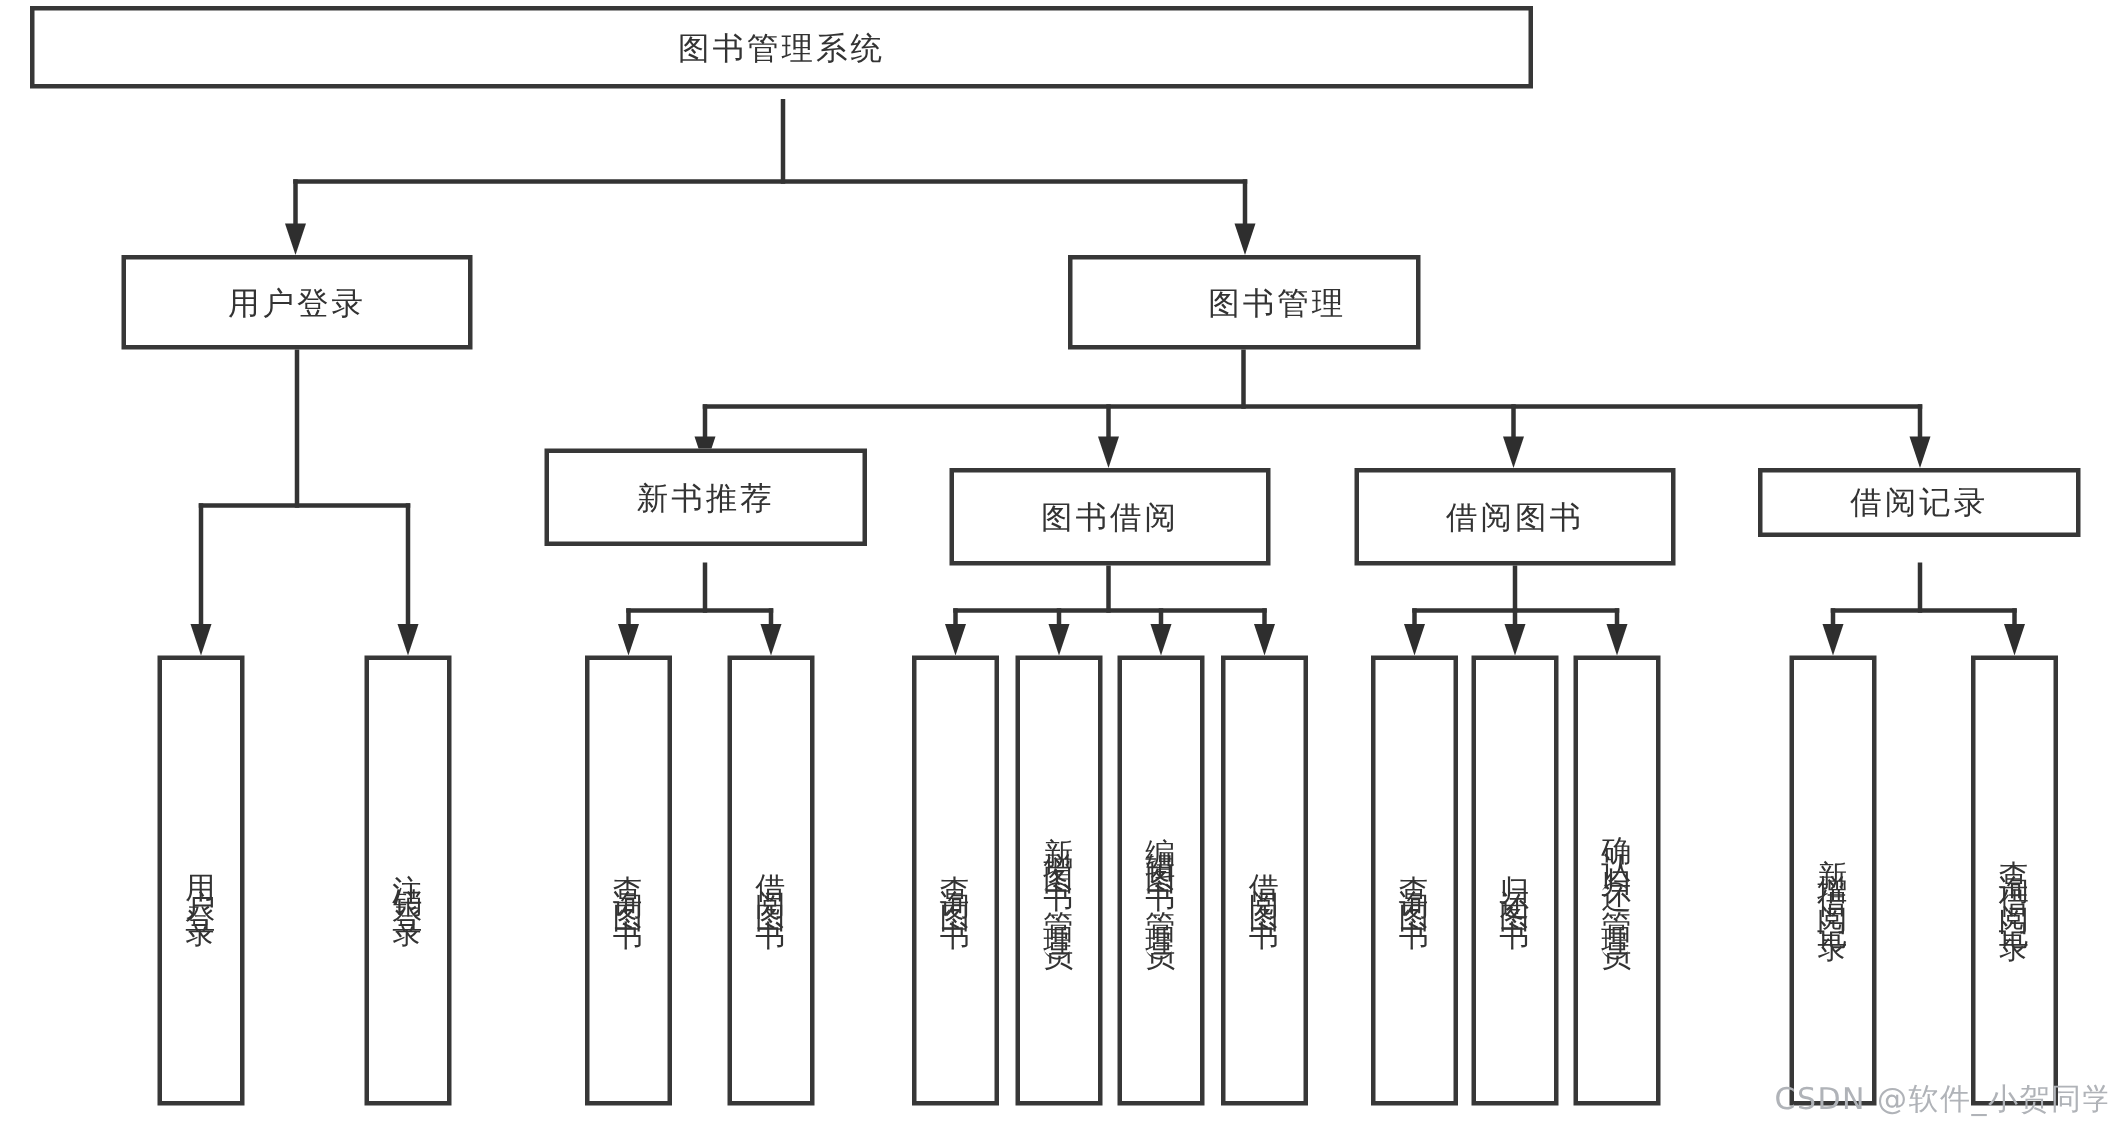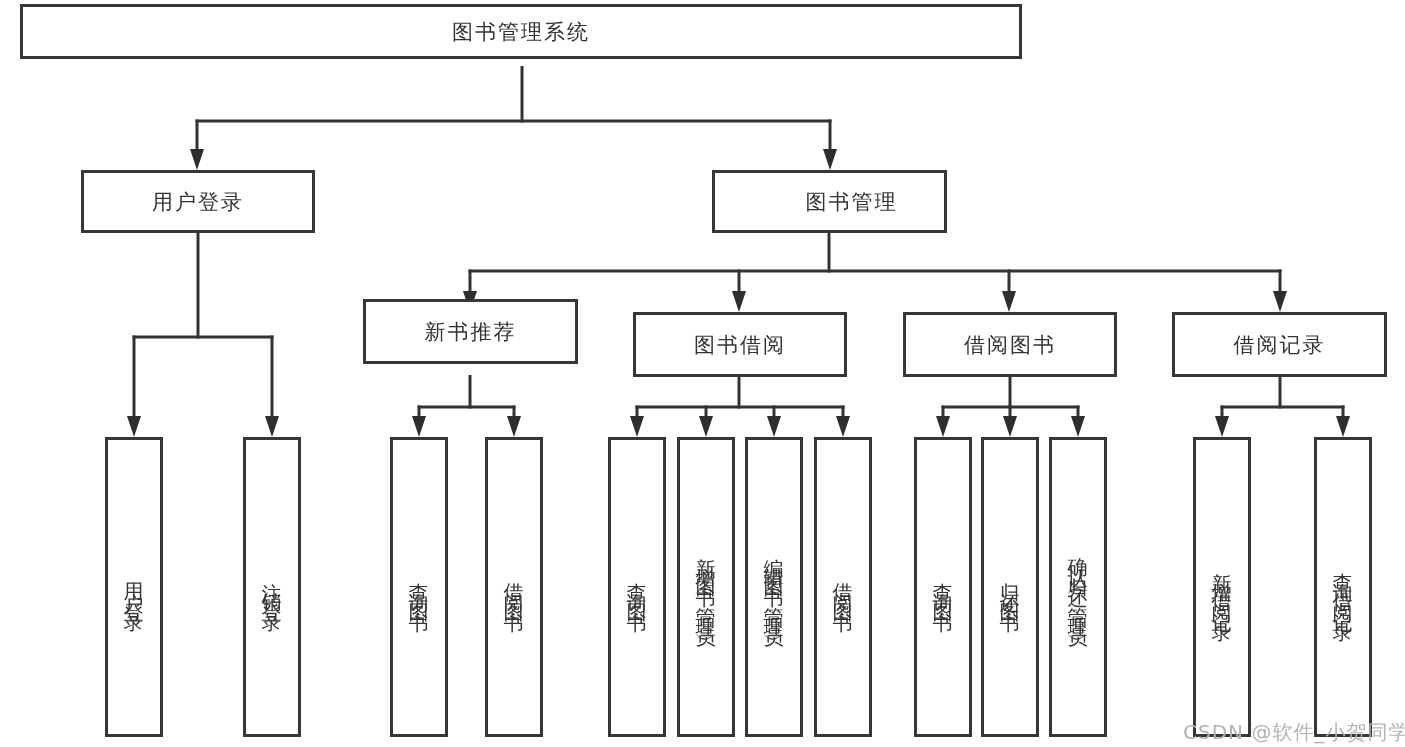--- a/index.html
+++ b/index.html
@@ -130,21 +130,21 @@
 
   <div class="hbox" style="left:363px;top:299px;width:215px;height:65px;">
     <span>新书推荐</span>
   </div>
   <div class="hbox" style="left:633px;top:312px;width:214px;height:65px;">
     <span>图书借阅</span>
   </div>
   <div class="hbox" style="left:903px;top:312px;width:214px;height:65px;">
     <span>借阅图书</span>
   </div>
-  <div class="hbox" style="left:1172px;top:312px;width:215px;height:65px;">
+  <div class="hbox" style="left:1172px;top:312px;width:215px;height:46px;">
     <span>借阅记录</span>
   </div>
 
   <div class="vbox" style="left:105px;">
     <span class="vtext">用户登录</span>
   </div>
   <div class="vbox" style="left:243px;">
     <span class="vtext">注销登录</span>
   </div>
 

